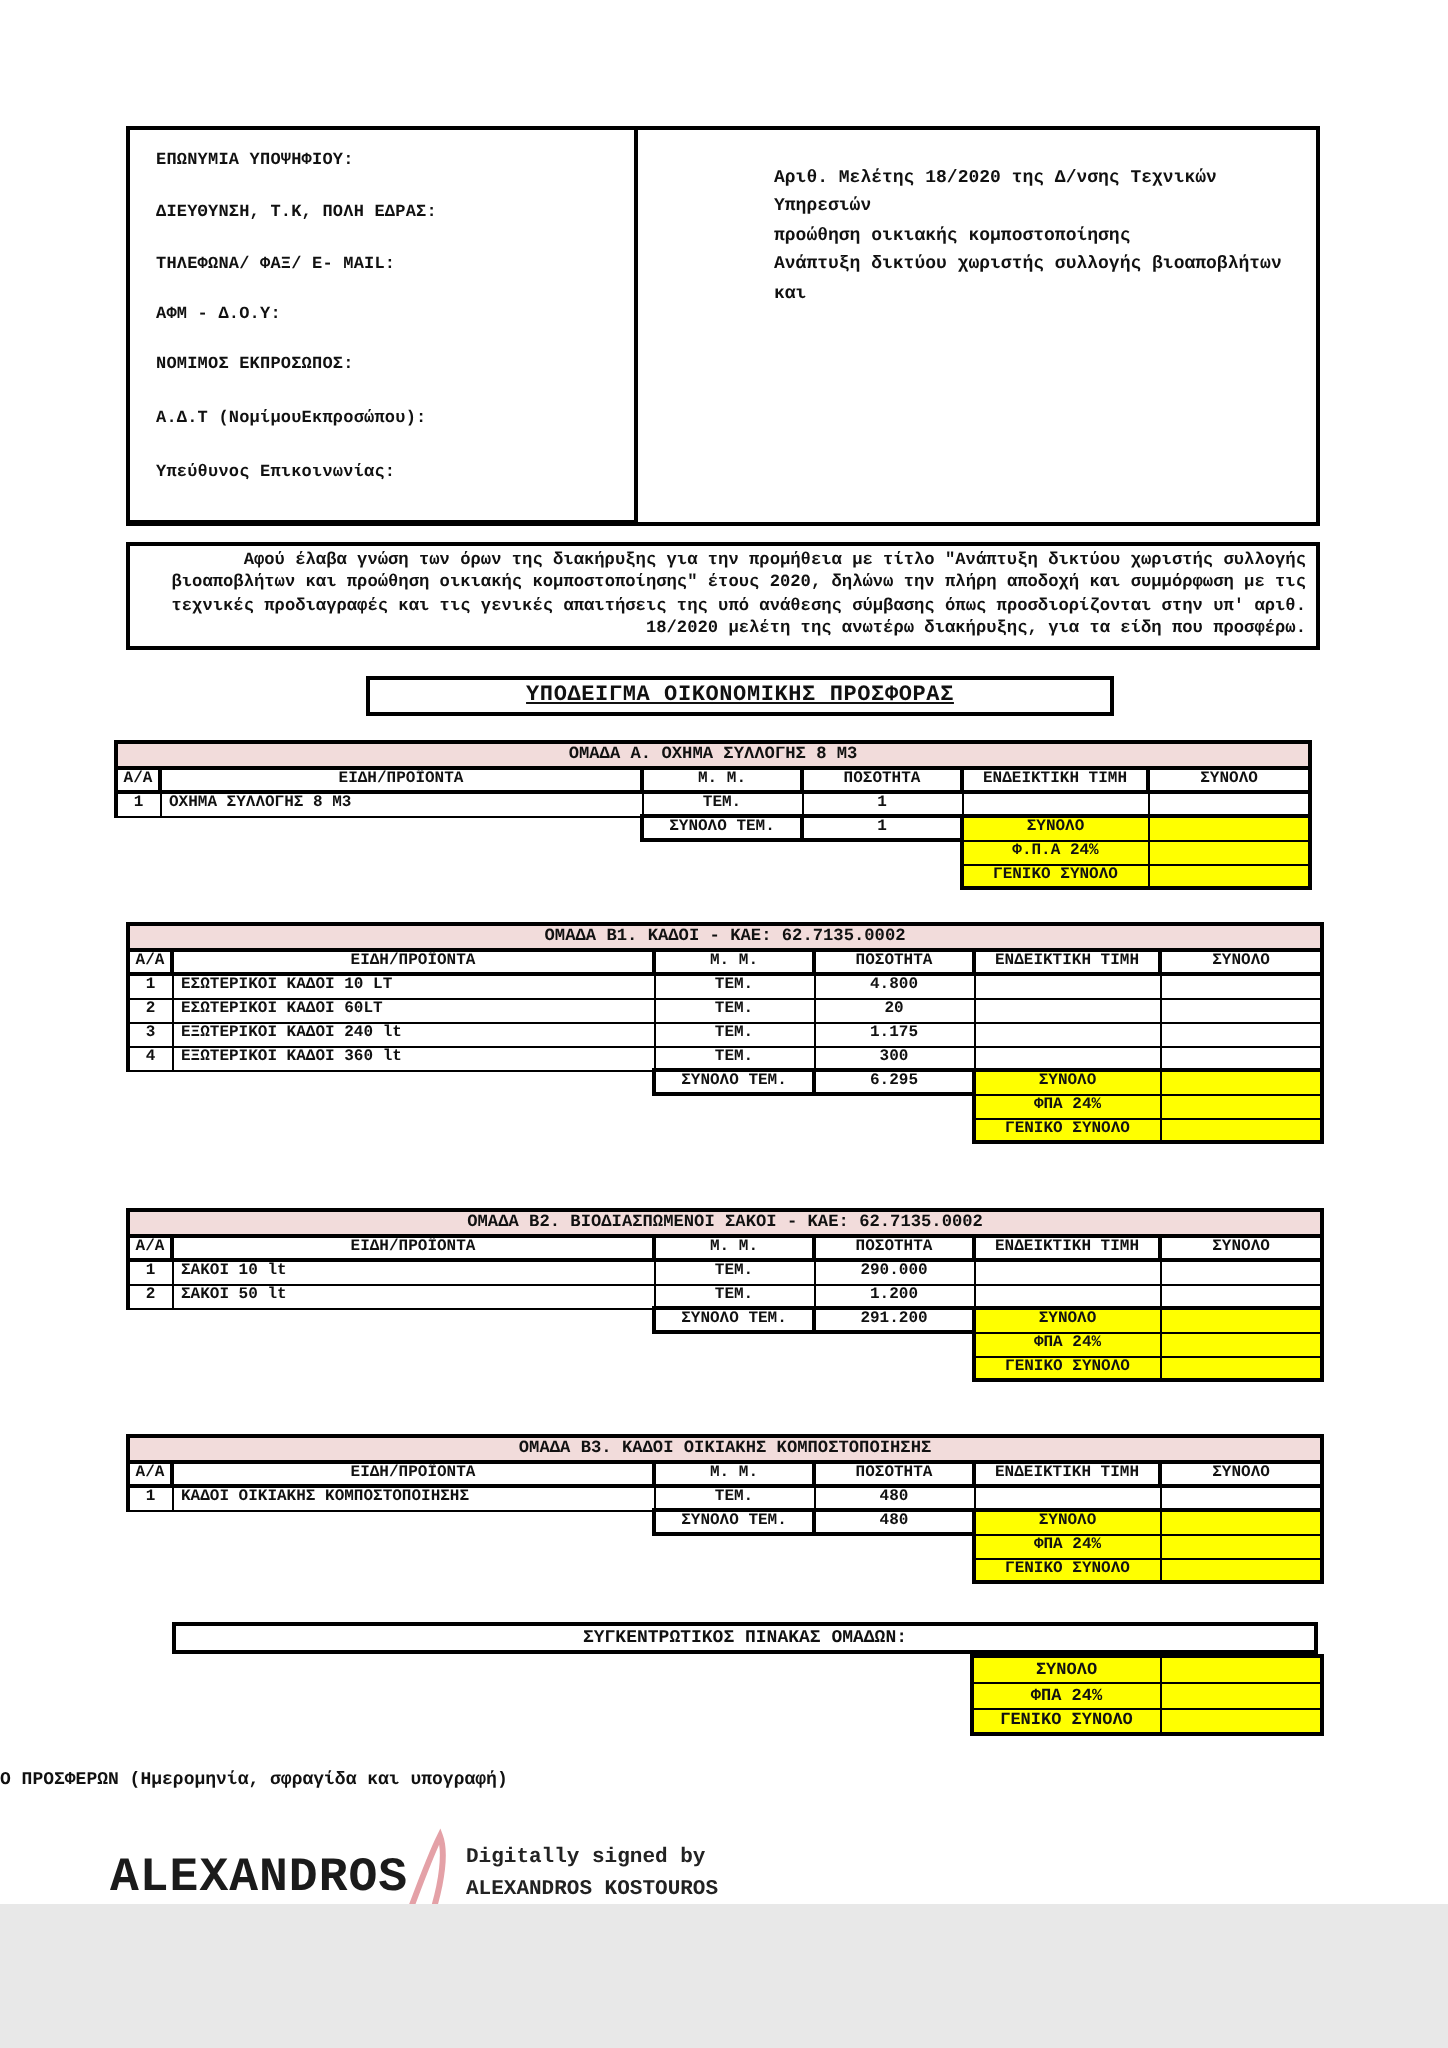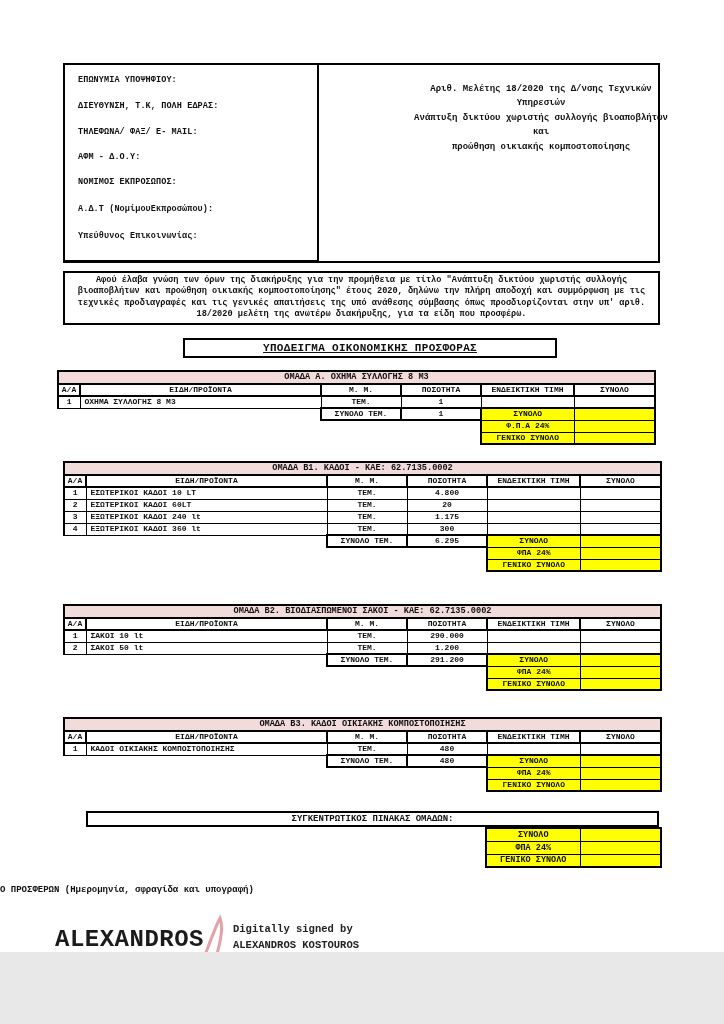--- a/index.html
+++ b/index.html
@@ -5,25 +5,25 @@
   *{box-sizing:border-box;margin:0;padding:0}
   html,body{background:#e8e8e8}
   #page{position:relative;width:724px;height:952px;margin:0 auto;background:var(--paper,#fff);
         font-family:Liberation Mono, monospace;color:#111;overflow:hidden}
   .abs{position:absolute}
 
   
   .info-outer{left:63px;top:63px;width:597px;height:200px;border:2px solid #000}
   .info-inner{left:-2px;top:-2px;width:256px;height:199px;border:2px solid #000;background:#fff}
   .info-label{position:absolute;left:13px;font-size:8.5px;font-weight:bold;white-space:nowrap;letter-spacing:.1px}
-  .ref-block{left:340px;top:17px;width:272px;text-align:center;font-weight:bold;font-size:9px;line-height:1.6}
+  .ref-block{left:322px;top:17px;width:272px;font-weight:bold;font-size:9px;line-height:1.6}
 
   
   .decl-box{left:63px;top:271px;width:597px;min-height:54px;border:2px solid #000;
-            padding:2px 5px;font-size:8.6px;font-weight:bold;line-height:1.32;text-align:center}
+            padding:2px 5px;font-size:8.6px;font-weight:bold;line-height:1.32;text-align:right}
 
   
   .title-box{left:183px;top:338px;width:374px;height:20px;border:2px solid #000;
              text-align:center;font-size:11px;font-weight:bold;line-height:16px}
   .title-box span{text-decoration:underline;letter-spacing:.3px}
 
   
   table.grp{border-collapse:collapse;table-layout:fixed;width:597px}
   .grp td{border:1px solid #000;font-size:8px;font-weight:bold;text-align:center;
           padding:0 2px;height:12px;line-height:1.05;white-space:nowrap;overflow:hidden;vertical-align:middle}
@@ -66,22 +66,22 @@
       <div class="info-label" style="top:10px">ΕΠΩΝΥΜΙΑ ΥΠΟΨΗΦΙΟΥ:</div>
       <div class="info-label" style="top:36px">ΔΙΕΥΘΥΝΣΗ, Τ.Κ, ΠΟΛΗ ΕΔΡΑΣ:</div>
       <div class="info-label" style="top:62px">ΤΗΛΕΦΩΝΑ/ ΦΑΞ/ E- MAIL:</div>
       <div class="info-label" style="top:87px">ΑΦΜ - Δ.Ο.Υ:</div>
       <div class="info-label" style="top:112px">ΝΟΜΙΜΟΣ ΕΚΠΡΟΣΩΠΟΣ:</div>
       <div class="info-label" style="top:139px">Α.Δ.Τ (ΝομίμουΕκπροσώπου):</div>
       <div class="info-label" style="top:166px">Υπεύθυνος Επικοινωνίας:</div>
     </div>
     <div class="abs ref-block">
       <div>Αριθ. Μελέτης 18/2020 της Δ/νσης Τεχνικών Υπηρεσιών</div>
+      <div>προώθηση οικιακής κομποστοποίησης</div>
       <div>Ανάπτυξη δικτύου χωριστής συλλογής βιοαποβλήτων και</div>
-      <div>προώθηση οικιακής κομποστοποίησης</div>
     </div>
   </div>
 
   <div class="abs decl-box">Αφού έλαβα γνώση των όρων της διακήρυξης για την προμήθεια με τίτλο "Ανάπτυξη δικτύου χωριστής συλλογής βιοαποβλήτων και προώθηση οικιακής κομποστοποίησης" έτους 2020, δηλώνω την πλήρη  αποδοχή και συμμόρφωση με τις τεχνικές προδιαγραφές και τις γενικές απαιτήσεις της υπό ανάθεσης σύμβασης όπως προσδιορίζονται στην υπ' αριθ. 18/2020 μελέτη της ανωτέρω διακήρυξης, για τα είδη που προσφέρω.</div>
 
   <div class="abs title-box">
     <span>ΥΠΟΔΕΙΓΜΑ ΟΙΚΟΝΟΜΙΚΗΣ ΠΡΟΣΦΟΡΑΣ</span>
   </div>
 
   <table class="grp abs" style="left:57px;top:370px">

